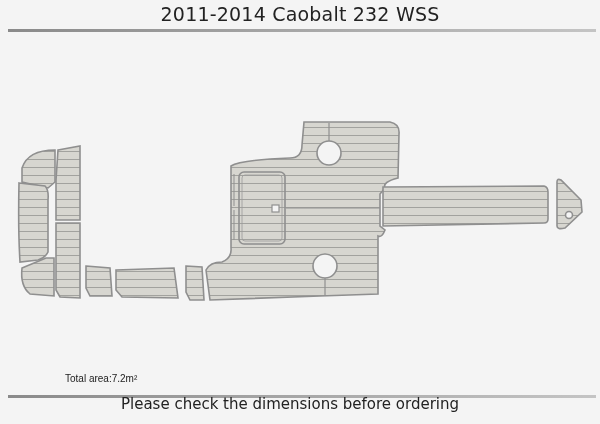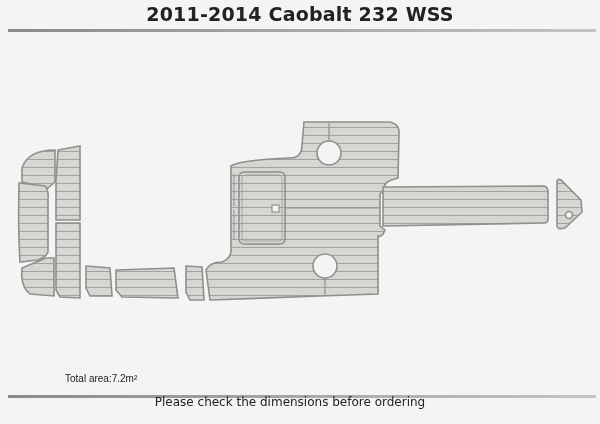--- a/index.html
+++ b/index.html
@@ -1,22 +1,22 @@
 <!DOCTYPE html>
 <html><head>
 <meta charset="utf-8">
 <style>
   html,body{margin:0;padding:0;}
   body{width:600px;height:424px;background:#f4f4f4;position:relative;overflow:hidden;font-family:"DejaVu Sans","Liberation Sans",sans-serif;}
-  .title{position:absolute;top:3px;left:0;width:600px;text-align:center;font-size:19px;color:#222;letter-spacing:0.2px;font-weight:bold;}
+  .title{position:absolute;top:3px;left:0;width:600px;text-align:center;font-size:19px;color:#222;letter-spacing:0.2px;}
   .rule{position:absolute;left:8px;width:588px;height:3px;background:linear-gradient(90deg,#8a8a8a,#c4c4c4);}
   .rule.top{top:29px;}
   .rule.bottom{top:395px;}
   .total{position:absolute;left:17px;top:373px;font-size:10px;color:#222;font-family:"Liberation Sans",sans-serif;margin-left:48px;}
-  .footer{position:absolute;top:395px;left:0;width:580px;text-align:center;font-size:12px;color:#222;}
+  .footer{position:absolute;top:395px;left:0;width:580px;text-align:center;font-size:15px;color:#222;}
   svg.plan{position:absolute;left:0;top:0;}
   .inner{fill:none;stroke:#9a9a9a;stroke-width:0.8;}
   .hole{fill:#f4f4f4;stroke:#8f8f8f;stroke-width:1.6;}
   .groove{stroke:#9c9c98;stroke-width:0.9;}
 </style>
 </head>
 <body>
 
 <div class="title">2011-2014 Caobalt 232 WSS</div>
 <div class="rule top"></div>

